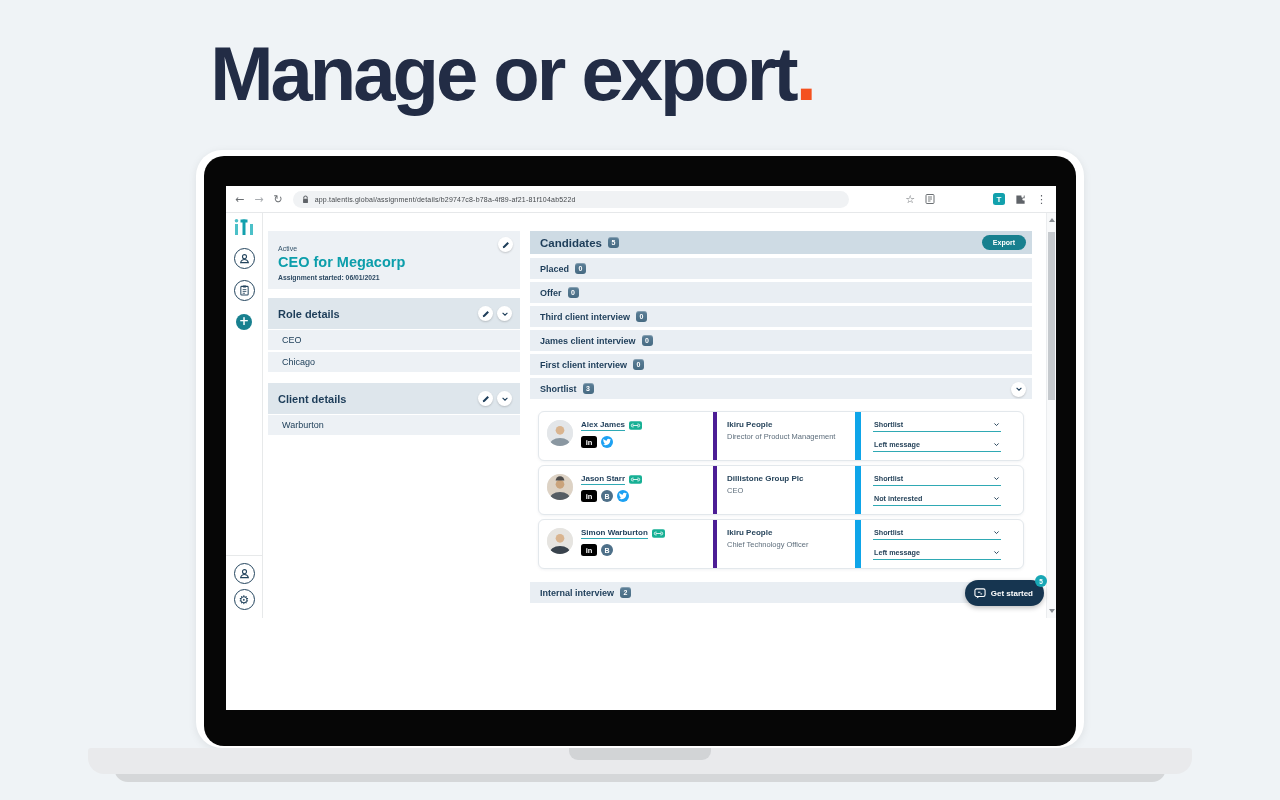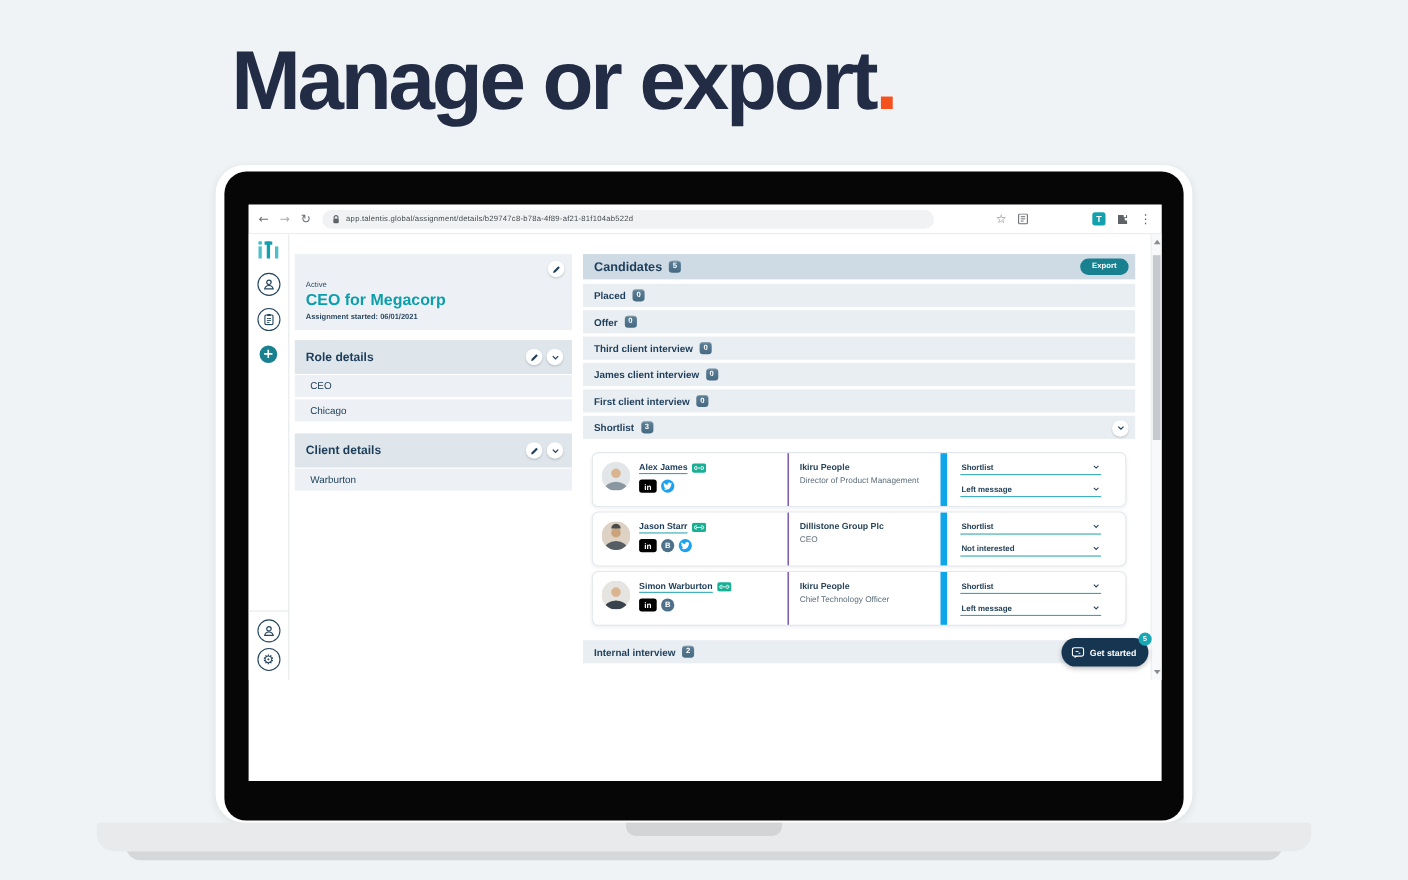--- a/index.html
+++ b/index.html
@@ -50,21 +50,21 @@
   .sidebar-footer { position:absolute; bottom:8px; left:0; right:0; border-top:1px solid #e7e9ea;
                     padding-top:7px; display:flex; flex-direction:column; align-items:center; gap:0; }
   .sidebar-footer .side-circle { margin-top:0; }
   .sidebar-footer .side-circle + .side-circle { margin-top:5px; }
   .logo { margin-top:4px; }
 
   .main { position:absolute; left:38px; top:0; right:10px; bottom:0; }
 
   
   .left-col { position:absolute; left:4px; top:18px; width:252px; }
-  .panel-active { background:#edf1f5; padding:25px 10px 8px; position:relative; margin-bottom:9px; }
+  .panel-active { background:#edf1f5; padding:14px 10px 8px; position:relative; margin-bottom:9px; }
   .status-label { font-size:7px; color:#33536b; }
   .assignment-title { font-size:14.5px; font-weight:bold; color:#0c9eab; margin-top:2px; }
   .assignment-started { font-size:6.8px; font-weight:bold; color:#2d4a63; margin-top:4px; }
   .circle-btn { width:15px; height:15px; border-radius:50%; background:#fff;
                 box-shadow:0 1px 2px rgba(0,0,0,.18); display:flex; align-items:center; justify-content:center; }
   .panel-active .circle-btn { position:absolute; top:6px; right:7px; }
   .sec-header { background:#dee6ec; height:31px; display:flex; align-items:center;
                 padding:0 8px 0 10px; margin-bottom:1px; }
   .sec-title { font-size:11px; font-weight:bold; color:#1d3d59; flex:1; }
   .sec-btns { display:flex; gap:4px; }
@@ -83,21 +83,21 @@
   .export-btn { margin-left:auto; background:#18808f; color:#fff; font-size:7px; font-weight:bold;
                 border:none; border-radius:8px; height:15px; padding:0 11px; display:flex; align-items:center; }
   .stage-row { background:#e9eef3; height:21px; margin-bottom:3px; display:flex; align-items:center;
                gap:6px; padding:0 8px 0 10px; position:relative; }
   .stage-label { font-size:9px; font-weight:bold; color:#1d3d59; }
   .stage-chevron { position:absolute; right:6px; top:3.5px; }
 
   .cards { padding:9px 8px 0; }
   .card { height:50px; margin-bottom:4px; border:1px solid #e3e8ec; border-radius:6px; background:#fff;
           display:grid; grid-template-columns:178px 144px 1fr; box-shadow:0 1px 3px rgba(20,40,60,.06); }
-  .card-col1 { position:relative; border-right:1px solid #4c1d95;text-decoration:underline; }
+  .card-col1 { position:relative; border-right:4px solid #4c1d95;text-decoration:underline; }
   .avatar { position:absolute; left:8px; top:8px; width:26px; height:26px; border-radius:50%;
             overflow:hidden; background:#e8eaec; }
   .name-line { position:absolute; left:42px; top:8px; display:flex; align-items:center; gap:4px; }
   .cand-name { font-size:8px; font-weight:bold; color:#1d3d59; border-bottom:1.5px solid #2fa9b4; padding-bottom:1px; }
   .socials { position:absolute; left:42px; top:24px; display:flex; gap:4px; align-items:center; }
   .ic-li { width:16px; height:12px; background:#000000; border-radius:2.5px; color:#fff;
            font-size:7.5px; font-weight:bold; display:flex; align-items:center; justify-content:center; }
   .ic-bh { width:12px; height:12px; background:#4e7089; border-radius:50%; color:#fff;
            font-size:7px; font-weight:bold; display:flex; align-items:center; justify-content:center; }
   .ic-tw { width:12px; height:12px; background:#1da1f2; border-radius:50%;

